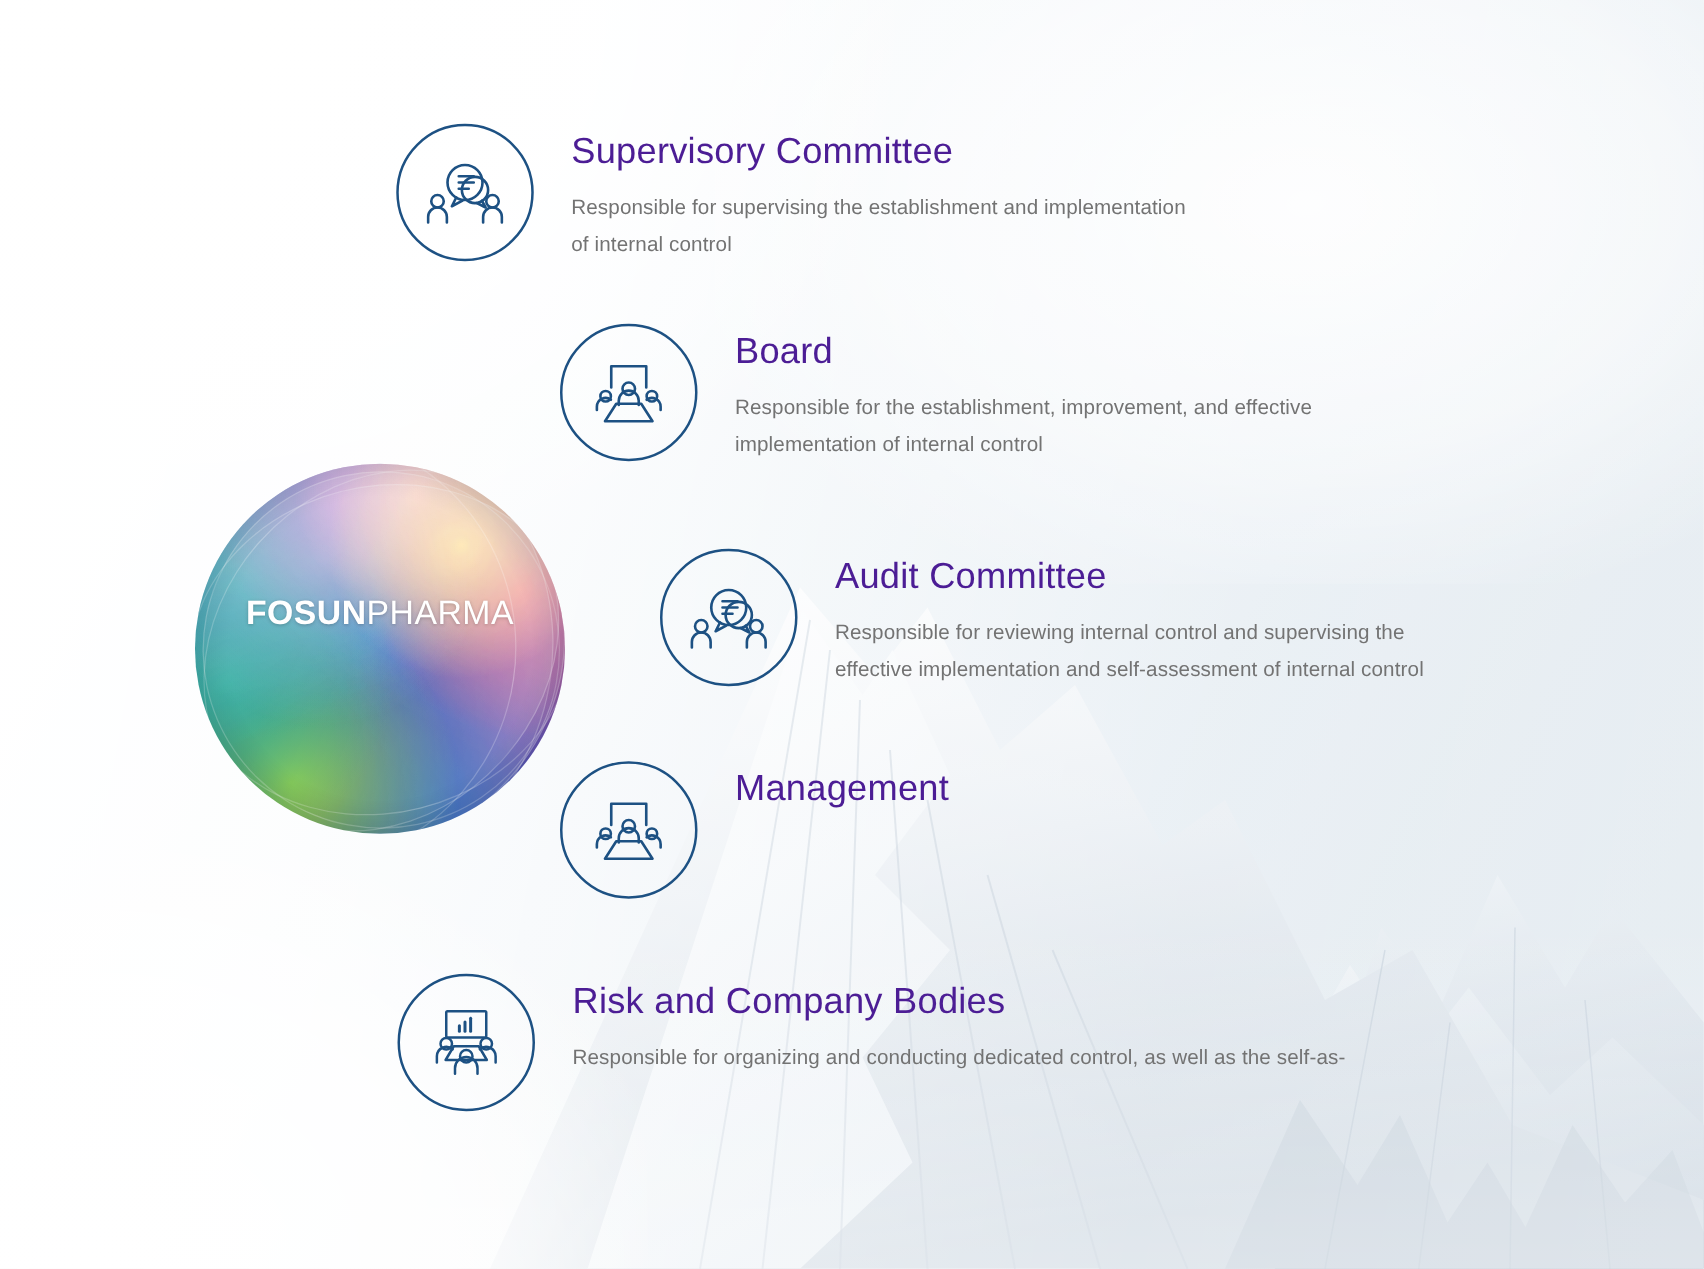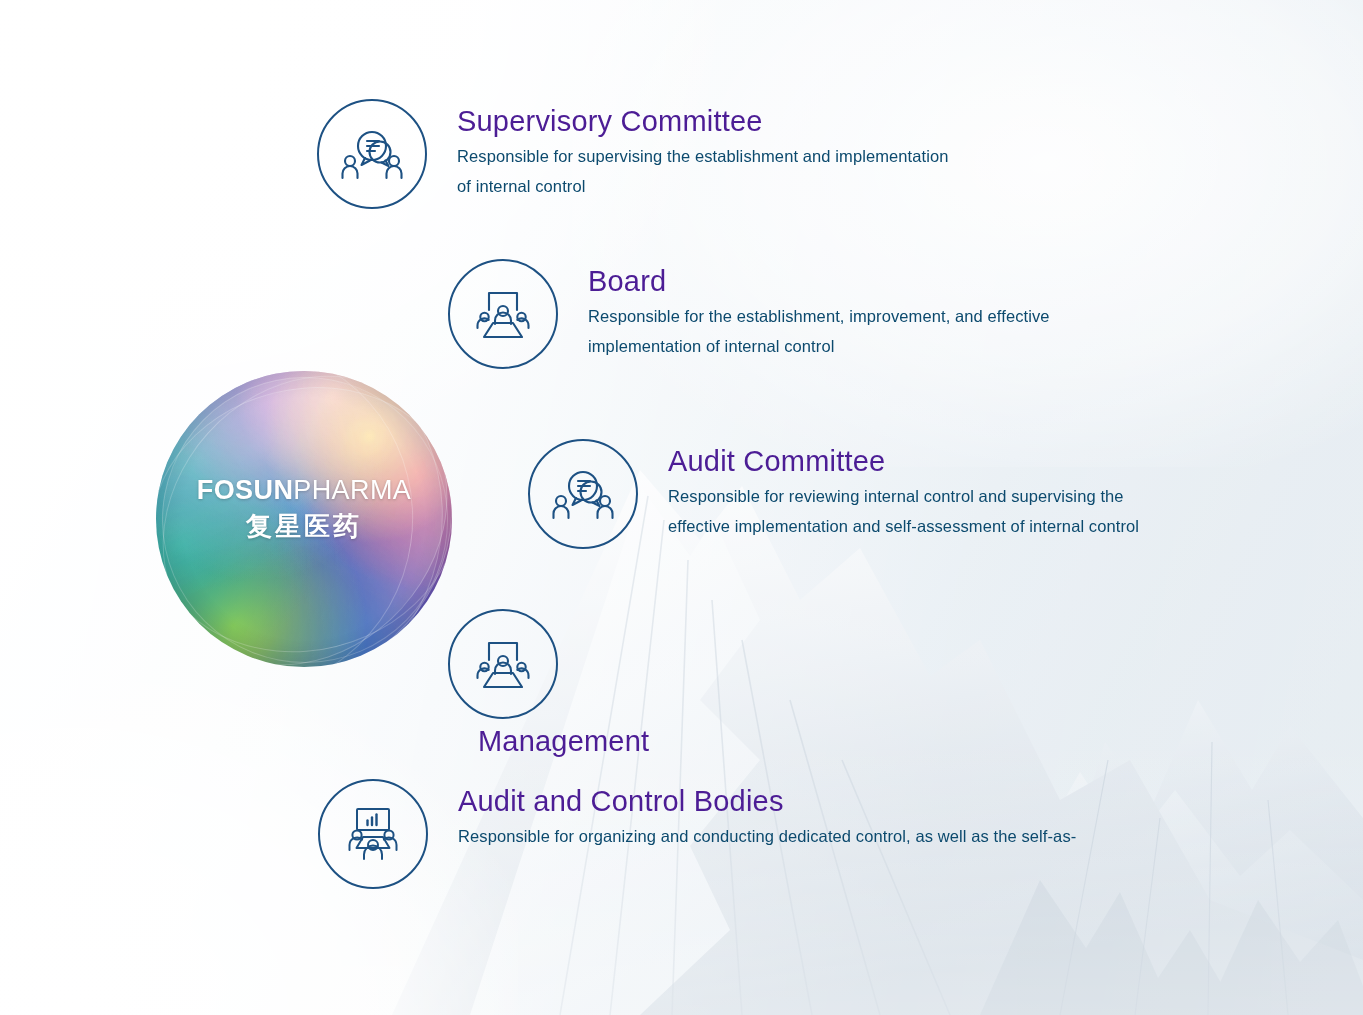--- a/index.html
+++ b/index.html
@@ -94,30 +94,30 @@
     flex:0 0 110px;display:flex;align-items:center;justify-content:center;
     background:transparent;
   }
   .badge svg{display:block;}
   .txt{margin-left:30px;padding-top:8px;}
   .ttl{
     font-size:29px;font-weight:400;color:#4c1d95;
     letter-spacing:.2px;line-height:1;white-space:nowrap;
   }
   .desc{
-    margin-top:5px;font-size:16.5px;color:#0c4a6e;
+    margin-top:15px;font-size:16.5px;color:#737373;
     line-height:30px;letter-spacing:.1px;
   }
   .desc div{white-space:nowrap;}
 
   
   #item-0{left:317px;top:99px;}
   #item-1{left:448px;top:259px;}
   #item-2{left:528px;top:439px;}
-  #item-3{left:448px;top:609px;flex-direction:column;}
+  #item-3{left:448px;top:609px;}
   #item-4{left:318px;top:779px;}
 </style>
 </head>
 <body>
 
 <div id="bg">
   <div class="bg-base"></div>
 
   <div class="mtn">
     <svg viewBox="0 0 1363 1015" preserveAspectRatio="none">
@@ -191,21 +191,20 @@
       <span style="left:2%;top:2%;width:96%;height:96%;transform:rotate(22deg)"></span>
       <span style="left:6%;top:-2%;width:88%;height:104%;transform:rotate(76deg)"></span>
       <span style="left:-2%;top:6%;width:104%;height:88%;transform:rotate(132deg)"></span>
     </div>
     <div class="shade"></div>
   </div>
   <div class="logo-text">
     <div class="l1">
       <b>FOSUN</b><i>PHARMA</i>
     </div>
-    <div class="l2">复星医药</div>
   </div>
 </div>
 
 <div class="item" id="item-0">
   <div class="badge">
     <svg width="62" height="52" viewBox="0 0 62 52" fill="none" stroke="#1d5183" stroke-width="2.1" stroke-linecap="round" stroke-linejoin="round">
       <circle cx="31" cy="18" r="14"></circle>
       <path d="M24 30 L20.5 37 L29 32.5"></path>
       <circle cx="39" cy="24" r="10.5"></circle>
       <path d="M44.5 32.5 L47.5 38 L40.5 34.5"></path>
@@ -300,18 +299,18 @@
       <circle cx="13" cy="28" r="4.6"></circle>
       <path d="M5.5 43v-5a7.5 7.5 0 0 1 12.6-5.4"></path>
       <circle cx="45" cy="28" r="4.6"></circle>
       <path d="M52.5 43v-5a7.5 7.5 0 0 0-12.6-5.4"></path>
       <path d="M19 30h20l6.5 11h-33z"></path>
       <circle cx="29" cy="38" r="5"></circle>
       <path d="M20 52v-4.5a9 9 0 0 1 18 0V52"></path>
     </svg>
   </div>
   <div class="txt">
-    <div class="ttl">Audit and Control Bodies</div>
+    <div class="ttl">Risk and Company Bodies</div>
     <div class="desc">
       <div>Responsible for organizing and conducting dedicated control, as well as the self-as-</div>
     </div>
   </div>
 </div>
 
 </body></html>

